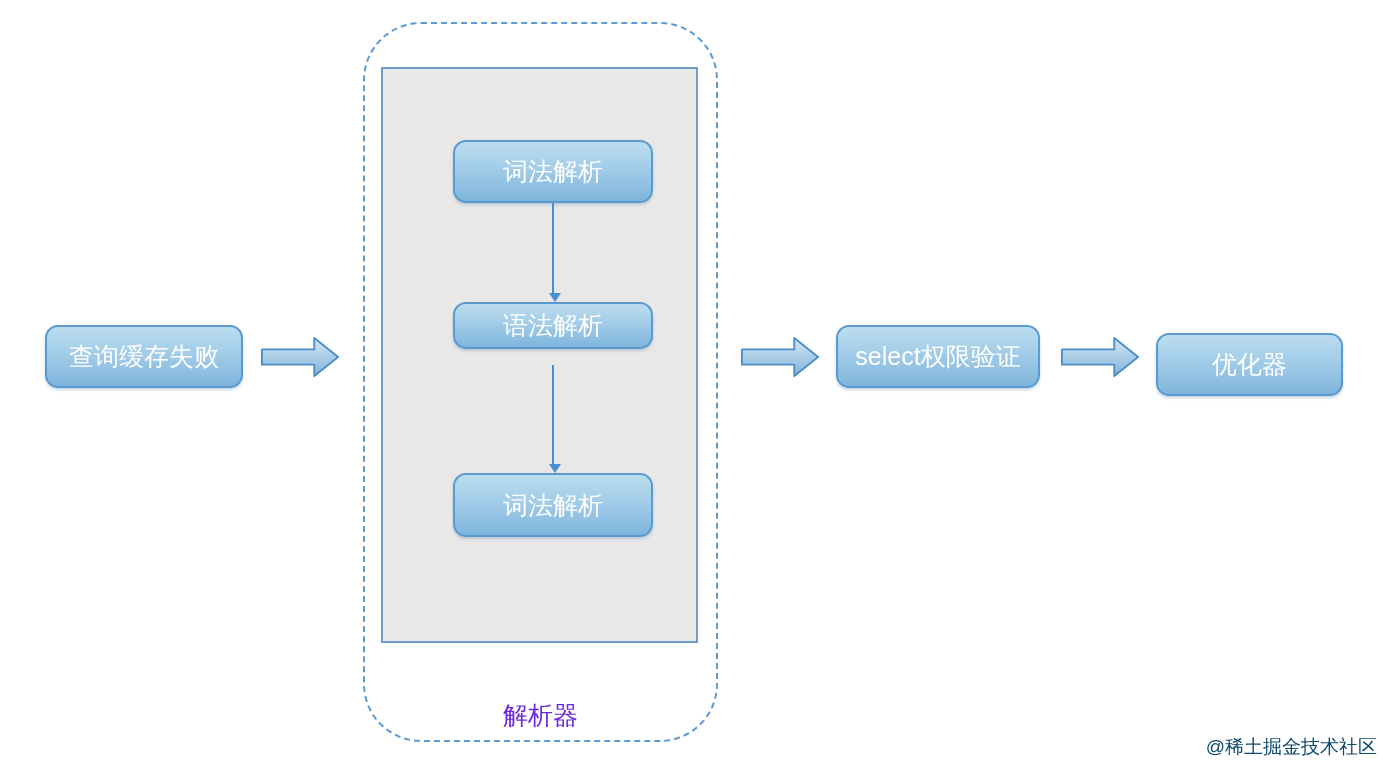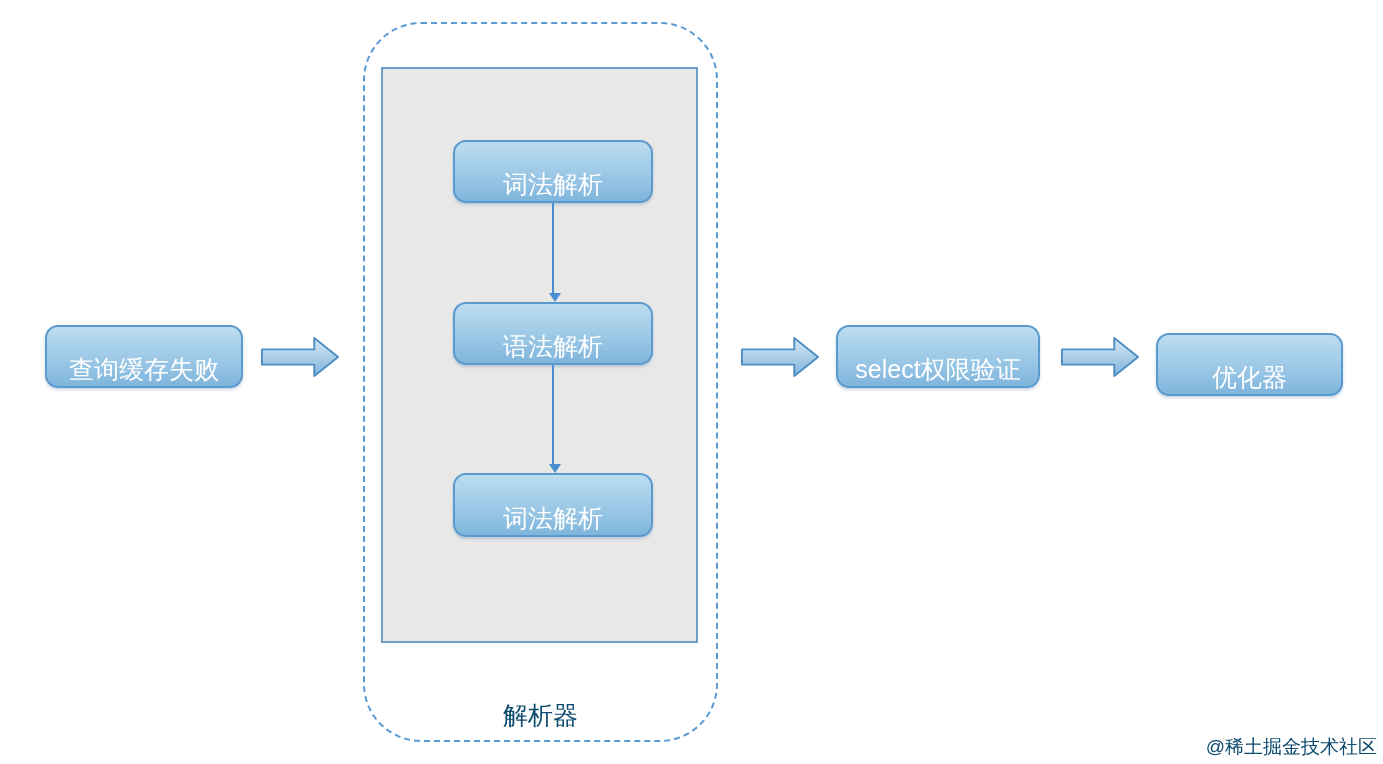--- a/index.html
+++ b/index.html
@@ -9,40 +9,40 @@
     font-family:"Liberation Sans", sans-serif;
   }
   .node {
     position:absolute;
     box-sizing:border-box;
     border:2px solid #5a9ace;
     border-radius:13px;
     background:linear-gradient(180deg,#bcddf0 0%, #9cc8e6 55%, #7fb5dc 100%);
     color:#ffffff;
     font-size:25px;
-    display:flex; align-items:flex-end; justify-content:center;
+    display:flex; align-items:center; justify-content:center;
     box-shadow:0 2px 3px rgba(96,140,180,0.35);
     white-space:nowrap;
   }
   .group-dashed {
     position:absolute; left:363px; top:22px; width:355px; height:720px;
     box-sizing:border-box;
     border:2px dashed #5b9bd5;
     border-radius:58px;
   }
   .group-inner {
     position:absolute; left:381px; top:67px; width:317px; height:576px;
     box-sizing:border-box;
     background:#e8e8e7;
     border:2px solid #6f9fc9;
   }
   .group-label {
     position:absolute; left:363px; top:699px; width:355px;
     text-align:center;
-    color:#0c4a6e;
+    color:#6d28d9;
     font-size:25px;
   }
   .block-arrow { position:absolute; }
   .vconnector {
     position:absolute; width:0;
     border-left:2px solid #4a8fd0;
   }
   .vconnector::after {
     content:""; position:absolute; left:-5px; bottom:-9px;
     width:0; height:0;
@@ -79,21 +79,21 @@
 
   <div class="group-dashed"></div>
   <div class="group-inner"></div>
 
   <div class="node" style="left:453px; top:140px; width:200px; height:63px">
     <span>词法解析</span>
   </div>
 
   <div class="vconnector" style="left:552px; top:203px; height:90px"></div>
 
-  <div class="node" style="left:453px; top:302px; width:200px; height:63px">
+  <div class="node" style="left:453px; top:302px; width:200px; height:47px">
     <span>语法解析</span>
   </div>
 
   <div class="vconnector" style="left:552px; top:365px; height:99px"></div>
 
   <div class="node" style="left:453px; top:473px; width:200px; height:64px">
     <span>词法解析</span>
   </div>
 
   <div class="group-label">解析器</div>

